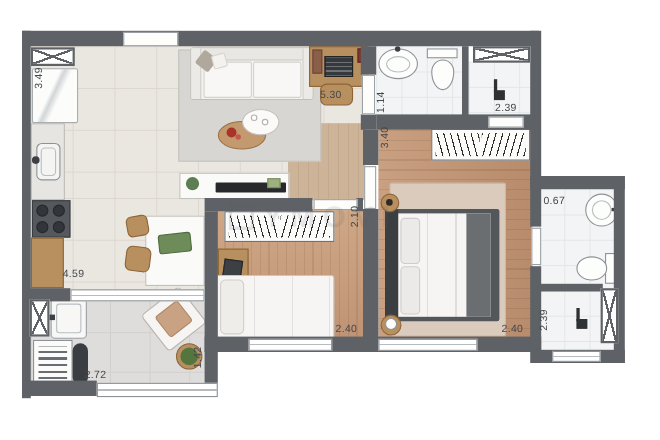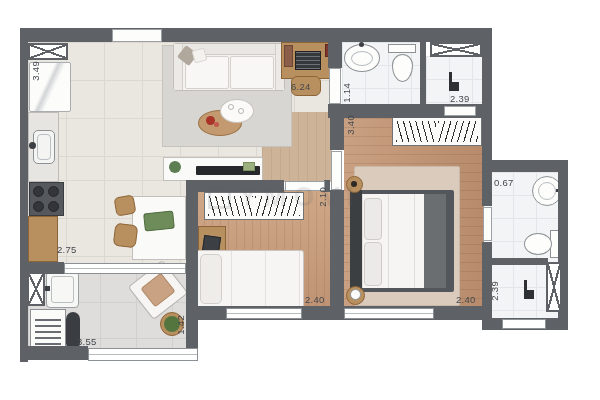--- a/index.html
+++ b/index.html
@@ -183,31 +183,31 @@
   <div class="a win" style="left:226px;top:308px;width:76px;height:11px"></div>
   <div class="a win" style="left:344px;top:308px;width:90px;height:11px"></div>
   <div class="a win" style="left:502px;top:319px;width:44px;height:10px"></div>
   <div class="a win" style="left:88px;top:348px;width:110px;height:13px"></div>
   <div class="a xbox" style="left:28px;top:43px;width:40px;height:17px"></div>
   <div class="a xbox" style="left:430px;top:42px;width:52px;height:15px"></div>
   <div class="a xbox" style="left:546px;top:262px;width:16px;height:50px"></div>
   <div class="a xbox" style="left:27px;top:272px;width:18px;height:34px"></div>
 
   <span class="dim v" style="left:30px;top:61px">3.49</span>
-  <span class="dim" style="left:57px;top:244px">2.75</span>
-  <span class="dim" style="left:291px;top:81px">6.24</span>
+  <span class="dim" style="left:57px;top:244px">4.59</span>
+  <span class="dim" style="left:291px;top:81px">5.30</span>
   <span class="dim v" style="left:341px;top:83px">1.14</span>
   <span class="dim" style="left:450px;top:93px">2.39</span>
   <span class="dim v" style="left:345px;top:115px">3.40</span>
   <span class="dim v" style="left:317px;top:187px">2.10</span>
   <span class="dim" style="left:305px;top:294px">2.40</span>
   <span class="dim" style="left:456px;top:294px">2.40</span>
   <span class="dim" style="left:494px;top:177px">0.67</span>
   <span class="dim v" style="left:489px;top:281px">2.39</span>
-  <span class="dim" style="left:77px;top:336px">3.55</span>
+  <span class="dim" style="left:77px;top:336px">2.72</span>
   <span class="dim v" style="left:175px;top:315px">1.42</span>
 
   <div class="wm">
     <div class="lg"></div>
     <span class="tx">YMOVI</span>
   </div>
 
 </div>
 
 </body></html>

